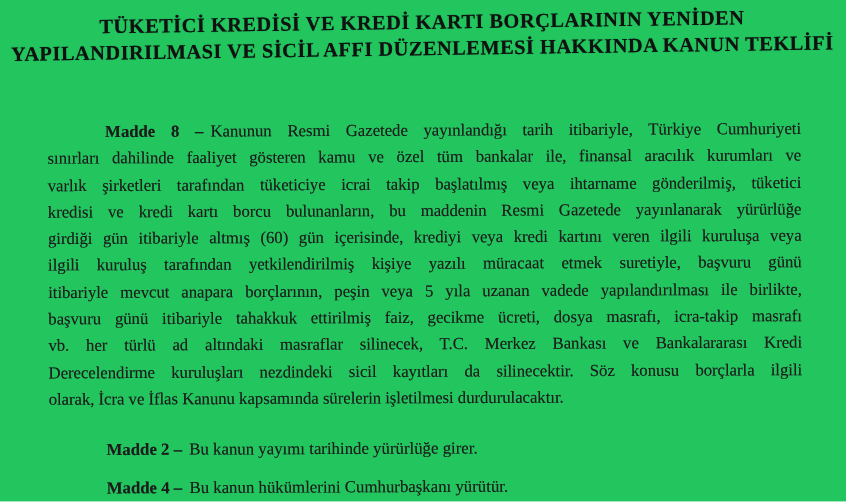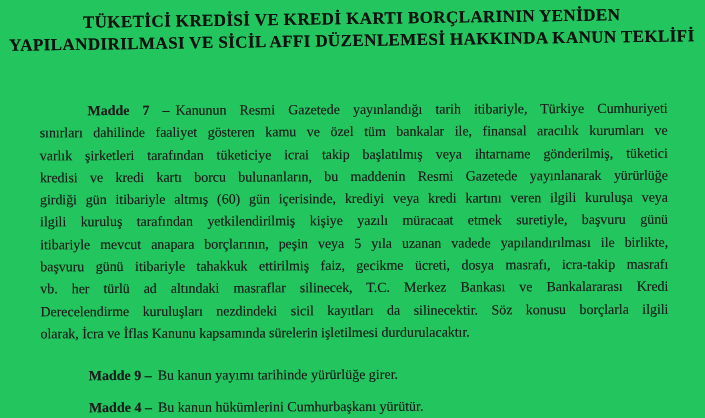--- a/index.html
+++ b/index.html
@@ -83,36 +83,36 @@
 <div class="page">
   <div class="scan-tilt">
 
     <header class="doc-title">
       <div class="title-line">TÜKETİCİ KREDİSİ VE KREDİ KARTI BORÇLARININ YENİDEN</div>
       <div class="title-line">YAPILANDIRILMASI VE SİCİL AFFI DÜZENLEMESİ HAKKINDA KANUN TEKLİFİ</div>
     </header>
 
     <section class="article-1">
       <div class="article-line first">
-        <span class="bold-label">Madde 7 –</span><span>Kanunun Resmi Gazetede yayınlandığı tarih itibariyle, Türkiye Cumhuriyeti</span>
+        <span class="bold-label">Madde 8 –</span><span>Kanunun Resmi Gazetede yayınlandığı tarih itibariyle, Türkiye Cumhuriyeti</span>
       </div>
       <div class="article-line">sınırları dahilinde faaliyet gösteren kamu ve özel tüm bankalar ile, finansal aracılık kurumları ve</div>
       <div class="article-line">varlık şirketleri tarafından tüketiciye icrai takip başlatılmış veya ihtarname gönderilmiş, tüketici</div>
       <div class="article-line">kredisi ve kredi kartı borcu bulunanların, bu maddenin Resmi Gazetede yayınlanarak yürürlüğe</div>
       <div class="article-line">girdiği gün itibariyle altmış (60) gün içerisinde, krediyi veya kredi kartını veren ilgili kuruluşa veya</div>
       <div class="article-line">ilgili kuruluş tarafından yetkilendirilmiş kişiye yazılı müracaat etmek suretiyle, başvuru günü</div>
       <div class="article-line">itibariyle mevcut anapara borçlarının, peşin veya 5 yıla uzanan vadede yapılandırılması ile birlikte,</div>
       <div class="article-line">başvuru günü itibariyle tahakkuk ettirilmiş faiz, gecikme ücreti, dosya masrafı, icra-takip masrafı</div>
       <div class="article-line">vb. her türlü ad altındaki masraflar silinecek, T.C. Merkez Bankası ve Bankalararası Kredi</div>
       <div class="article-line">Derecelendirme kuruluşları nezdindeki sicil kayıtları da silinecektir. Söz konusu borçlarla ilgili</div>
       <div class="article-line last">olarak, İcra ve İflas Kanunu kapsamında sürelerin işletilmesi durdurulacaktır.</div>
     </section>
 
     <section class="article-short article-2">
-      <span class="bold-label">Madde 9 –</span><span>Bu kanun yayımı tarihinde yürürlüğe girer.</span>
+      <span class="bold-label">Madde 2 –</span><span>Bu kanun yayımı tarihinde yürürlüğe girer.</span>
     </section>
 
     <section class="article-short article-3">
       <span class="bold-label">Madde 4 –</span><span>Bu kanun hükümlerini Cumhurbaşkanı yürütür.</span>
     </section>
 
   </div>
 </div>
 
 </body></html>

